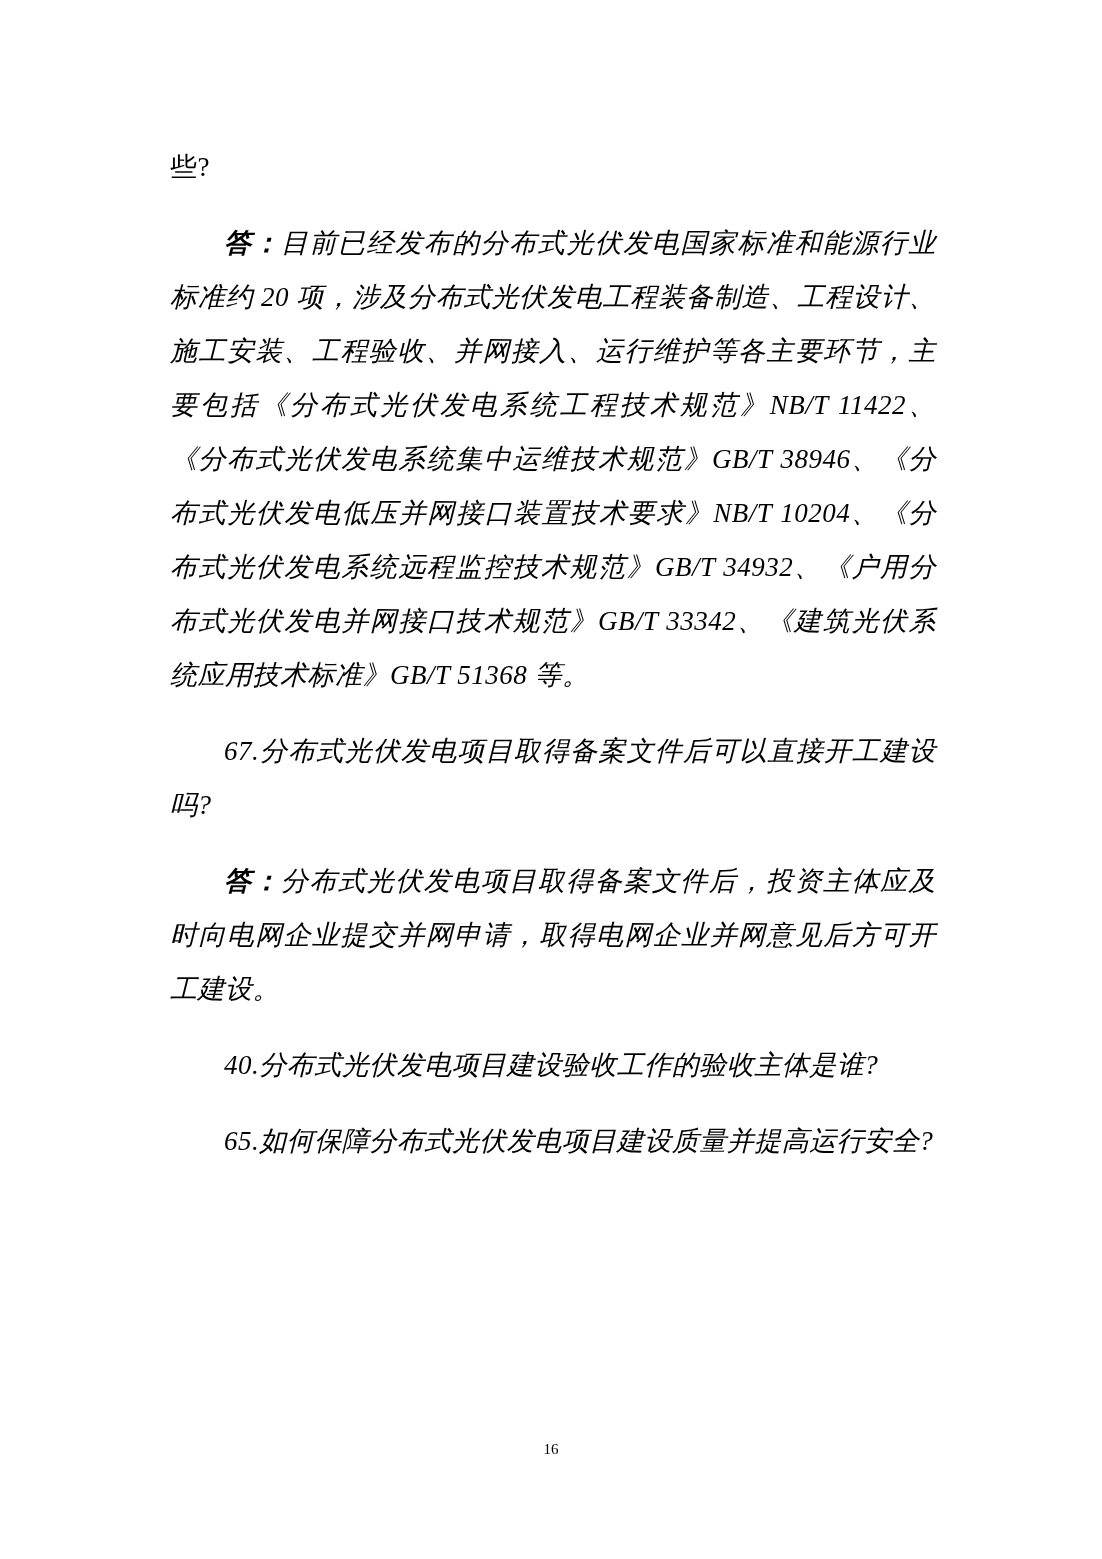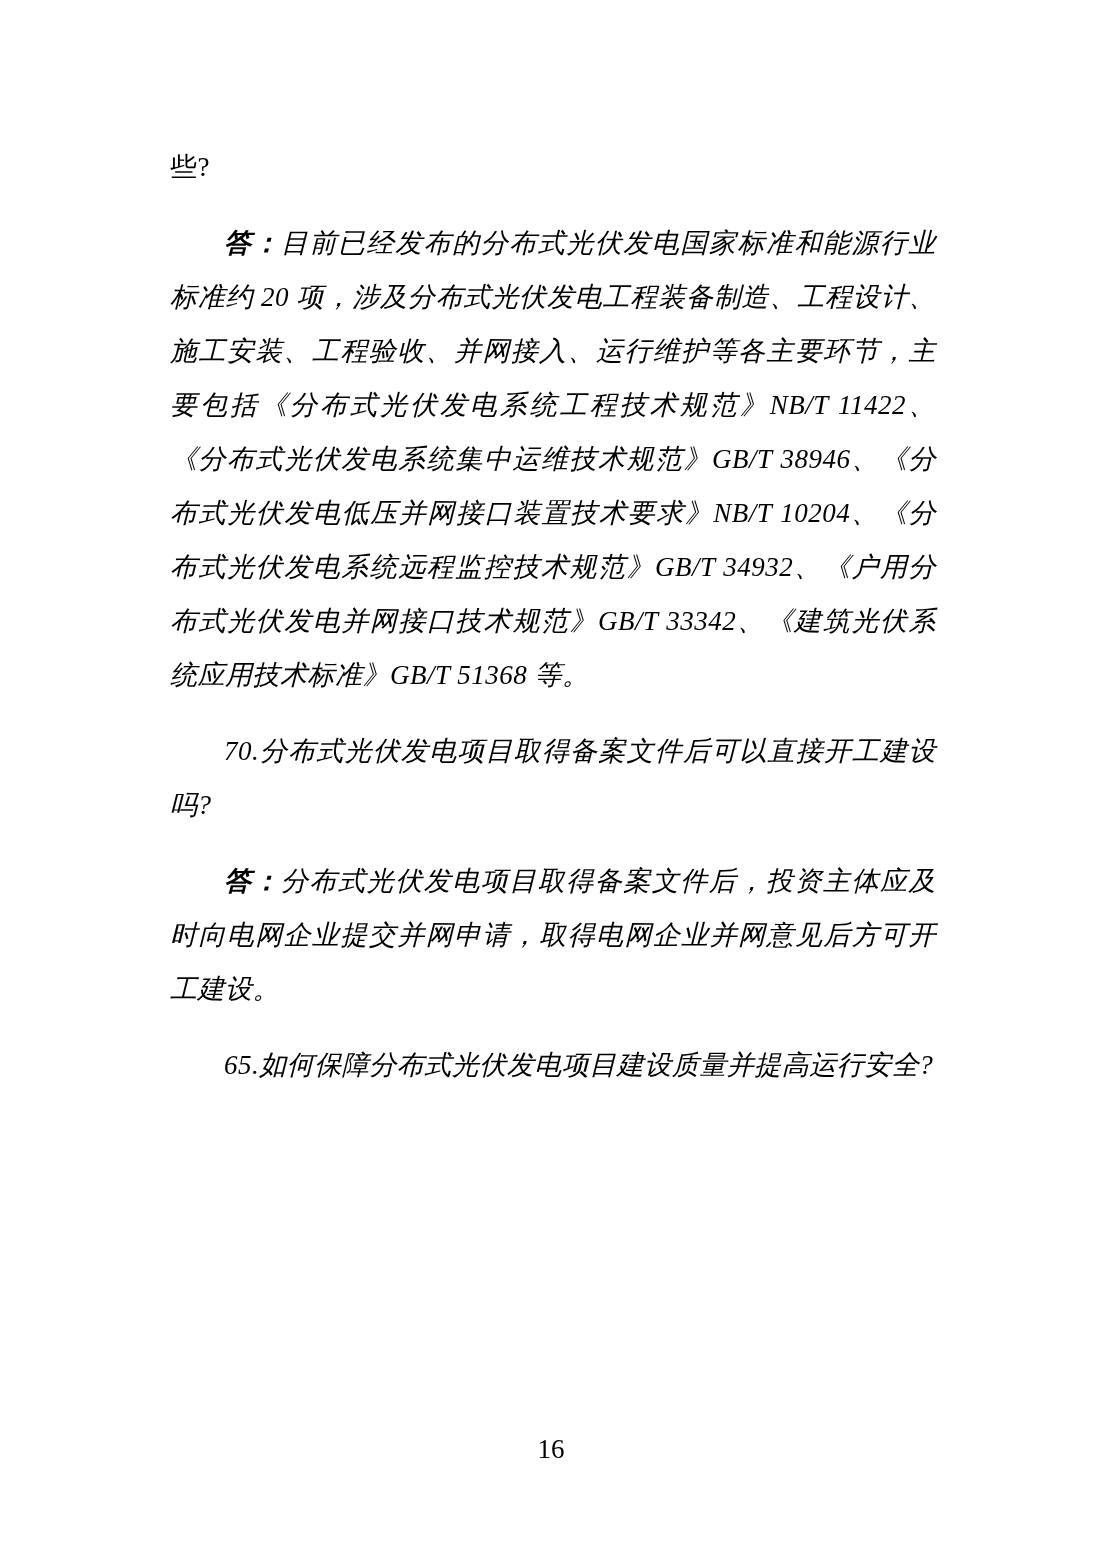--- a/index.html
+++ b/index.html
@@ -40,40 +40,41 @@
   }
   .answer-label {
     font-weight: bold;
   }
   .page-number {
     position: absolute;
     left: 0;
     top: 1434px;
     width: 100%;
     text-align: center;
-    font-size: 27px;
+    font-size: 15px;
     line-height: 30px;
     font-family: "Liberation Serif", "DejaVu Serif", serif;
     color: #000000;
   }
 </style>
 </head>
 <body>
 
 <div class="page">
   <div class="content">
 
     <p class="para">些?</p>
 
     <p class="para indent"><span class="answer-label">答：</span><span>目前已经发布的分布式光伏发电国家标准和能源行业标准约 20 项，涉及分布式光伏发电工程装备制造、工程设计、施工安装、工程验收、并网接入、运行维护等各主要环节，主要包括《分布式光伏发电系统工程技术规范》NB/T 11422、《分布式光伏发电系统集中运维技术规范》GB/T 38946、《分布式光伏发电低压并网接口装置技术要求》NB/T 10204、《分布式光伏发电系统远程监控技术规范》GB/T 34932、《户用分布式光伏发电并网接口技术规范》GB/T 33342、《建筑光伏系统应用技术标准》GB/T 51368 等。</span></p>
 
-    <p class="para indent">70.分布式光伏发电项目取得备案文件后可以直接开工建设吗?</p>
+    <p class="para indent">67.分布式光伏发电项目取得备案文件后可以直接开工建设吗?</p>
 
     <p class="para indent"><span class="answer-label">答：</span><span>分布式光伏发电项目取得备案文件后，投资主体应及时向电网企业提交并网申请，取得电网企业并网意见后方可开工建设。</span></p>
 
+    <p class="para indent">40.分布式光伏发电项目建设验收工作的验收主体是谁?</p>
 
 
     <p class="para indent">65.如何保障分布式光伏发电项目建设质量并提高运行安全?</p>
 
 
   </div>
 
   <div class="page-number">16</div>
 </div>
 

